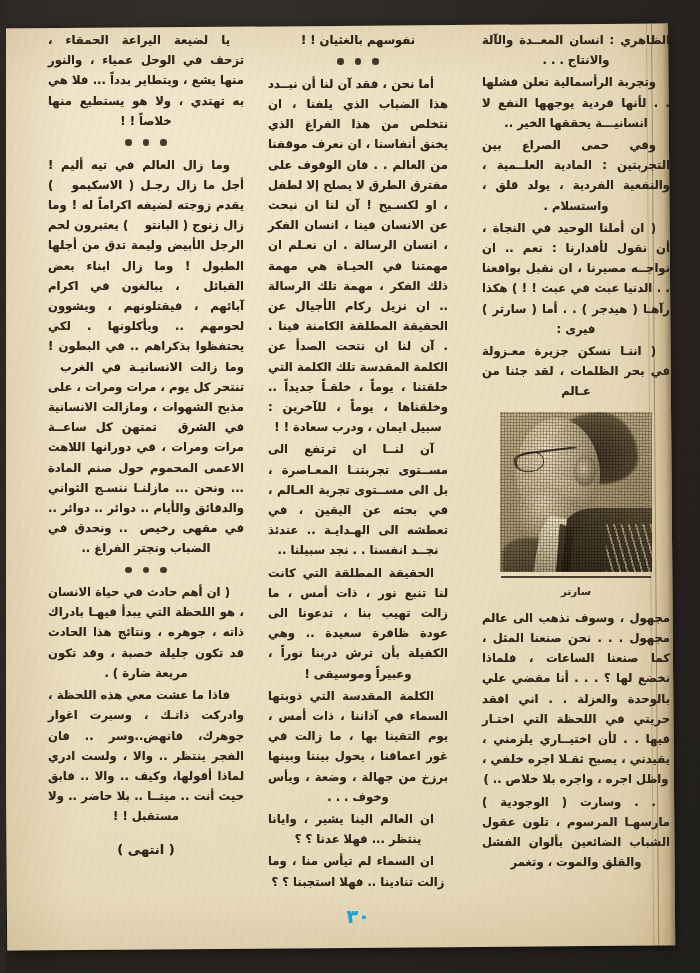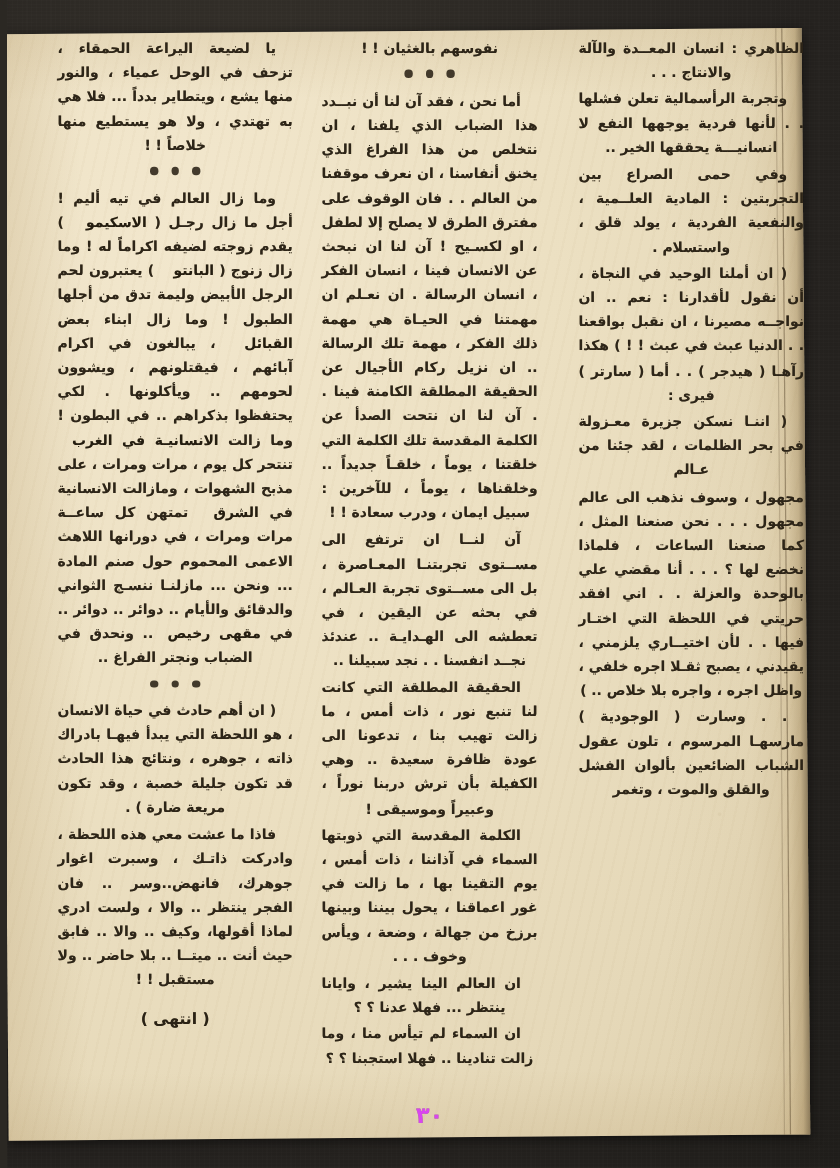--- a/index.html
+++ b/index.html
@@ -266,22 +266,22 @@
     text-indent: 0;
     letter-spacing: .4px;
   }
 
   .page-number {
     text-align: right;
     text-align-last: center;
     text-indent: 0;
     font-size: 19px;
     font-weight: 700;
-    color: #d946ef;
-    margin-top: 28px;
+    color: #0ea5e9;
+    margin-top: 14px;
     letter-spacing: 1px;
   }
 
   .endnote {
     text-align: center;
     text-align-last: center;
     text-indent: 0;
     font-size: 13px;
     font-weight: 800;
     color: #2a2215;
@@ -302,20 +302,40 @@
 
 <div class="columns">
 
   <div class="col col-right">
     <p class="para noindent">الظاهري : انسان المعــدة والآلة والانتاج . . .</p>
     <p class="para">وتجربة الرأسمالية تعلن فشلها . . لأنها فردية يوجهها النفع لا انسانيـــة يحققها الخير ..</p>
     <p class="para">وفي حمى الصراع بين التجربتين : المادية العلــمية ، والنفعية الفردية ، يولد قلق ، واستسلام .</p>
     <p class="para">( ان أملنا الوحيد في النجاة ، أن نقول لأقدارنا : نعم .. ان نواجــه مصيرنا ، ان نقبل بواقعنا . . الدنيا عبث في عبث ! ! ) هكذا رآهـا ( هيدجر ) . . أما ( سارتر ) فيرى :</p>
     <p class="para">( اننـا نسكن جزيرة معـزولة في بحر الظلمات ، لقد جئنا من عـالم</p>
 
+    <div class="figure">
+      <div class="photo">
+        <div class="bg-wash"></div>
+        <div class="hair"></div>
+        <div class="skull"></div>
+        <div class="ear"></div>
+        <div class="jaw"></div>
+        <div class="glasses"></div>
+        <div class="lens"></div>
+        <div class="shoulder"></div>
+        <div class="shoulder2"></div>
+        <div class="collar"></div>
+        <div class="tie"></div>
+        <div class="stripes"></div>
+        <div class="grain"></div>
+        <div class="screen"></div>
+      </div>
+      <div class="photo-rule"></div>
+      <div class="photo-caption">سارتر</div>
+    </div>
 
     <p class="para noindent">مجهول ، وسوف نذهب الى عالم مجهول . . . نحن صنعنا المثل ، كما صنعنا الساعات ، فلماذا نخضع لها ؟ . . . أنا مقضي علي بالوحدة والعزلة . .  اني افقد حريتي في اللحظة التي  اختـار فيها . . لأن اختيــاري يلزمني ، يقيدني ، يصبح ثقـلا اجره خلفي ، واظل اجره ، واجره بلا خلاص .. )</p>
     <p class="para">. . وسارت ( الوجودية ) مارسهـا المرسوم ، تلون عقول الشباب الضائعين بألوان الفشل والقلق والموت ، وتغمر</p>
   </div>
 
   <div class="col col-mid">
     <p class="para center tight">نفوسهم بالغثيان ! !</p>
 
     <div class="dots">
       <i></i>

